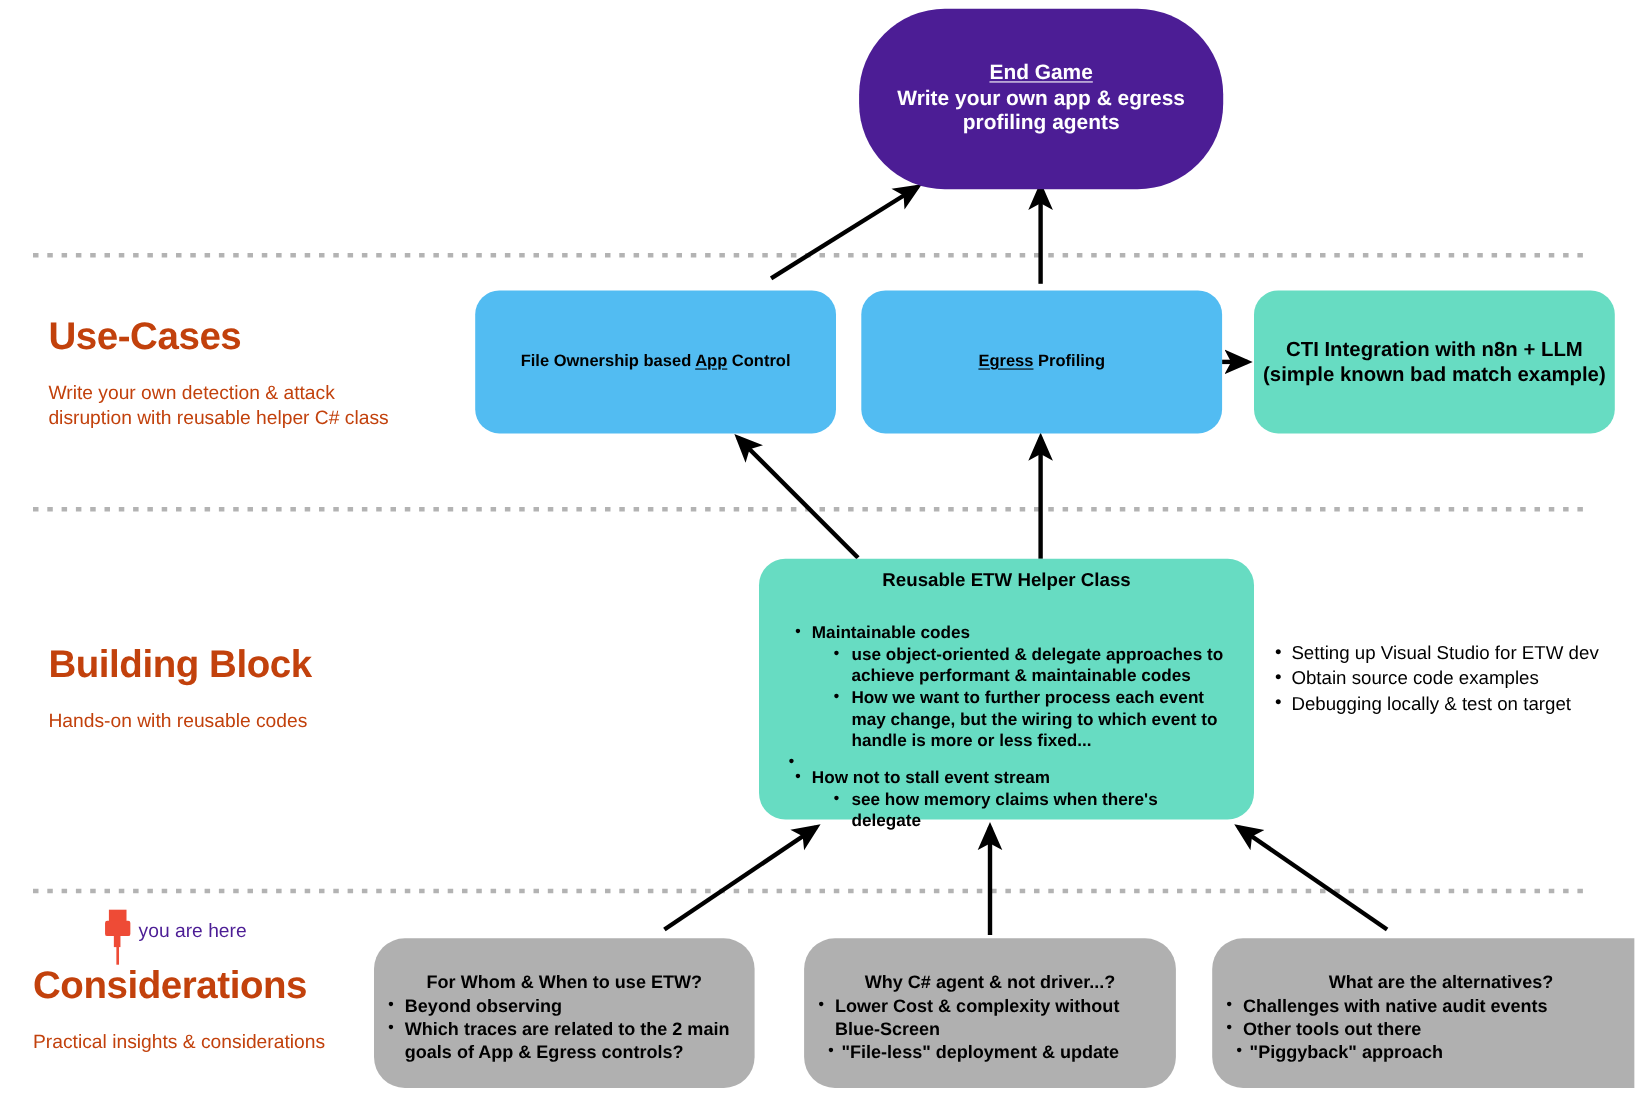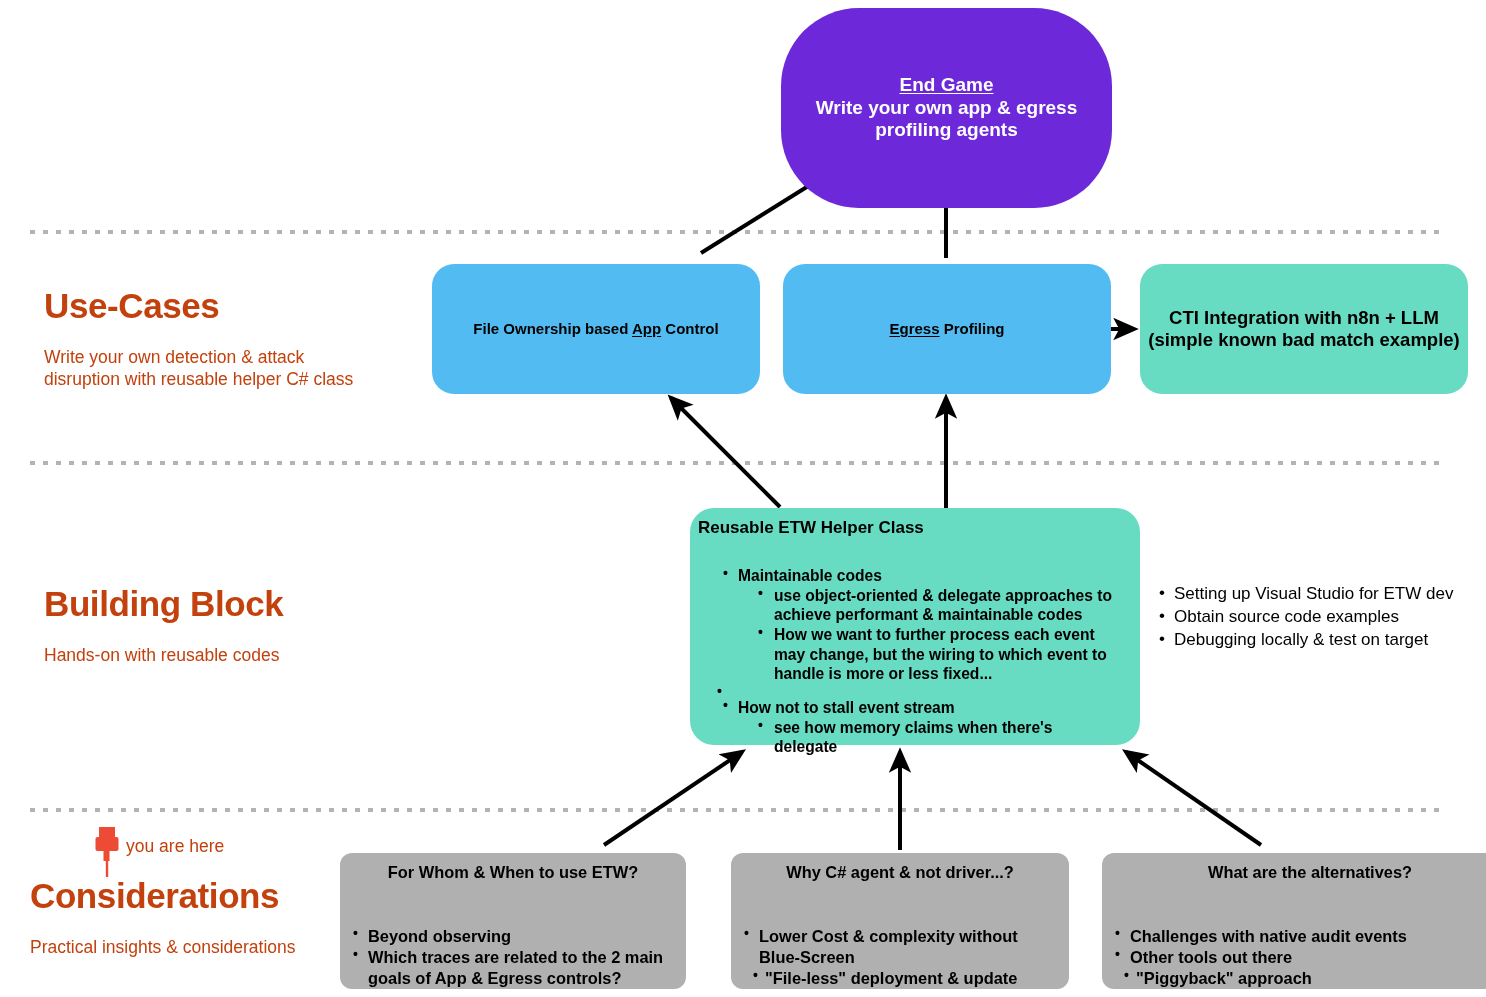--- a/index.html
+++ b/index.html
@@ -38,22 +38,22 @@
     color: #000000;
     font-weight: bold;
     text-align: center;
     line-height: 1.18;
   }
 
   .node-endgame {
     left: 781px;
     top: 8px;
     width: 331px;
-    height: 200px;
-    background: #6d28d9;
+    height: 164px;
+    background: #4c1d95;
     border-radius: 78px;
     color: #ffffff;
     font-size: 19px;
     align-items: center;
   }
   .node-endgame .ttl {
     text-decoration: underline;
     text-underline-offset: 2px;
   }
 
@@ -92,21 +92,21 @@
     top: 508px;
     width: 450px;
     height: 237px;
     background: #67DCC2;
     border-radius: 24px;
     justify-content: flex-start;
     text-align: left;
     padding: 10px 8px 0 8px;
   }
   .helper-title {
-    text-align: left;
+    text-align: center;
     font-size: 17px;
     font-weight: bold;
     margin-bottom: 12px;
   }
   .bl {
     list-style: none;
     margin: 16px;
     padding: 0;
     font-size: 15.6px;
     font-weight: bold;
@@ -163,22 +163,22 @@
   .side-bullets div::before {
     content: "\2022";
     position: absolute;
     left: 2px;
     top: -1px;
   }
 
   
   .node-consider {
     background: #B0B0B0;
-    border-radius: 12px;
-    justify-content: space-between;
+    border-radius: 28px;
+    justify-content: center;
     text-align: left;
     padding: 10px 10px 0 10px;
     font-size: 16.4px;
   }
   .node-consider .c-title {
     text-align: center;
     font-weight: bold;
     margin-bottom: 1px;
     font-size: 16.4px;
   }
@@ -234,21 +234,21 @@
 
   
   .pin-wrap {
     position: absolute;
     left: 94px;
     top: 826px;
     display: flex;
     align-items: flex-start;
   }
   .pin-label {
-    color: #c2410c;
+    color: #4c1d95;
     font-size: 17.5px;
     margin-left: 6px;
     margin-top: 10px;
     white-space: nowrap;
   }
 </style>
 </head>
 <body>
 
 <div id="canvas">

